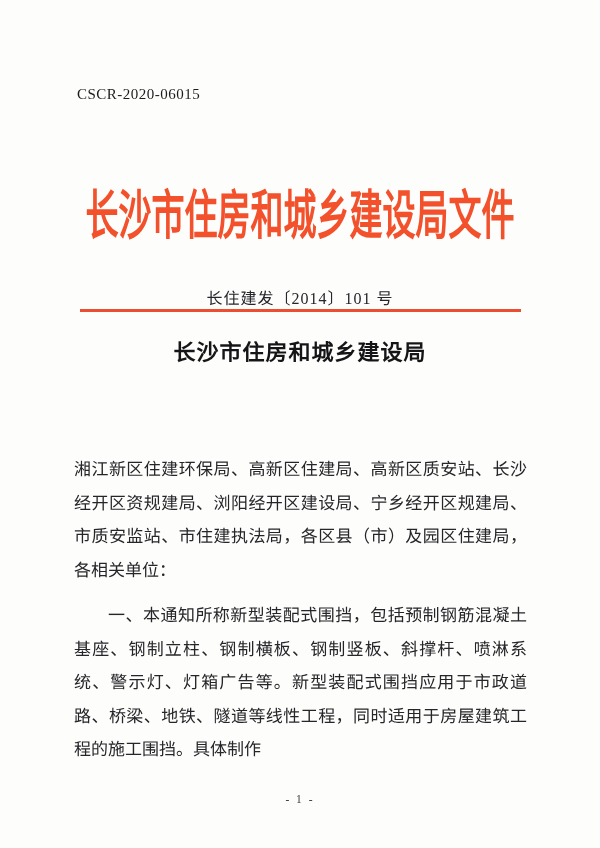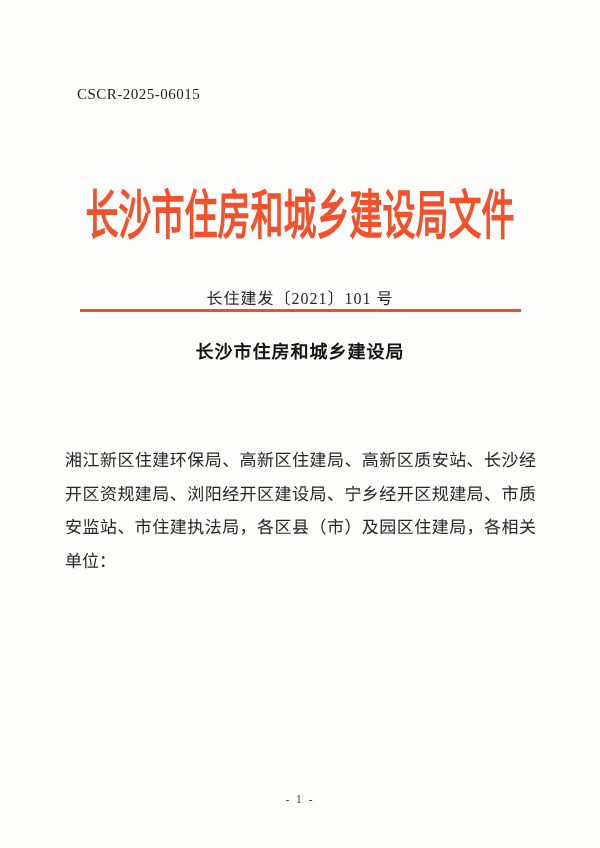--- a/index.html
+++ b/index.html
@@ -64,73 +64,74 @@
     top: 337px;
     left: 0;
     width: 100%;
     margin: 0;
     text-align: center;
     color: #151518;
     font-weight: bold;
   }
   .doc-title .line1 {
     display: block;
-    font-size: 18px;
+    font-size: 22px;
     line-height: 31px;
     letter-spacing: 1px;
   }
   .doc-title .line2 {
     display: block;
     font-size: 24px;
     line-height: 35px;
     letter-spacing: 1px;
   }
   .body-text {
     position: absolute;
     top: 441px;
     left: 62px;
     width: 477px;
     font-size: 17px;
     line-height: 33.5px;
     text-align: justify;
     color: #26262a;
   }
   .body-text p {
-    margin: 3px;
+    margin: 12px;
   }
   .body-text p.indent {
     text-indent: 2em;
   }
   .page-number {
     position: absolute;
     top: 793px;
     left: 0;
     width: 100%;
     text-align: center;
     font-size: 11.5px;
     letter-spacing: 2px;
     color: #3c3c46;
   }
 </style>
 </head>
 <body>
 
 <div class="paper">
 
-  <div class="doc-code">CSCR-2025-06015</div>
+  <div class="doc-code">CSCR-2020-06015</div>
 
   <h1 class="red-header">长沙市住房和城乡建设局文件</h1>
 
-  <div class="doc-number">长住建发〔2021〕101 号</div>
+  <div class="doc-number">长住建发〔2014〕101 号</div>
 
   <hr class="red-divider">
 
   <h2 class="doc-title">
     <span class="line1">长沙市住房和城乡建设局</span>
   </h2>
 
   <div class="body-text">
     <p>湘江新区住建环保局、高新区住建局、高新区质安站、长沙经开区资规建局、浏阳经开区建设局、宁乡经开区规建局、市质安监站、市住建执法局，各区县（市）及园区住建局，各相关单位：</p>
+    <p class="indent">一、本通知所称新型装配式围挡，包括预制钢筋混凝土基座、钢制立柱、钢制横板、钢制竖板、斜撑杆、喷淋系统、警示灯、灯箱广告等。新型装配式围挡应用于市政道路、桥梁、地铁、隧道等线性工程，同时适用于房屋建筑工程的施工围挡。具体制作</p>
   </div>
 
   <div class="page-number">- 1 -</div>
 
 </div>
 
 </body></html>

